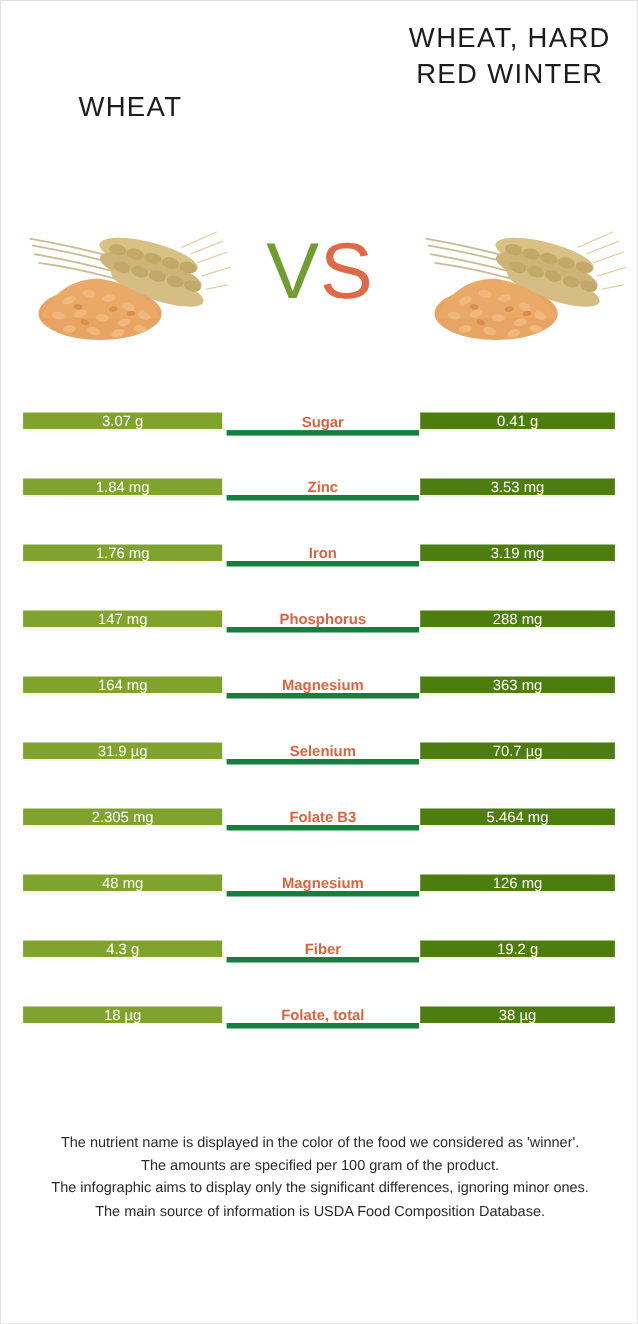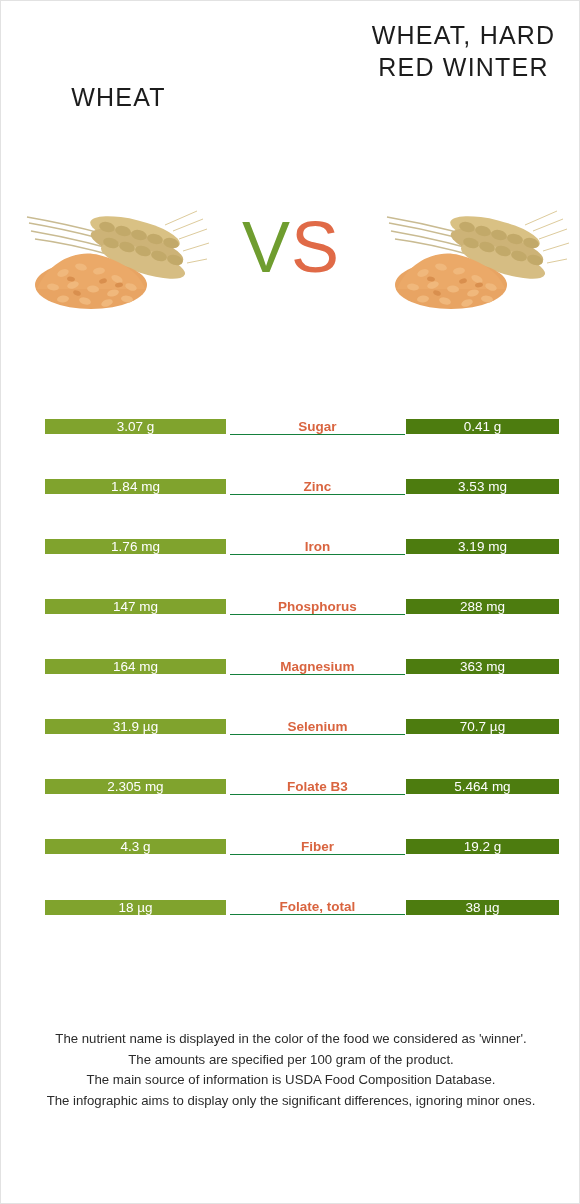--- a/index.html
+++ b/index.html
@@ -85,22 +85,21 @@
   .table {
     position: absolute;
     left: 20px;
     top: 374px;
     width: 538px;
   }
   .row {
     position: relative;
     display: flex;
     height: 60px;
-    align-items: flex-end;
-    margin-left: 24px;
+    align-items: flex-start;
   }
   .cell {
     display: flex;
     align-items: center;
     justify-content: center;
     font-size: 13.5px;
     box-sizing: border-box;
   }
   .cell-left {
     width: 181px;
@@ -110,21 +109,21 @@
   }
   .row:last-child .cell-left { border-bottom: none; }
 
   .cell-mid {
     width: 175px;
     margin-left: 4px;
     margin-right: 1px;
     background: #ffffff;
     color: #d9643f;
     font-weight: bold;
-    border-bottom: 1px solid #15803d;
+    border-bottom: 5px solid #15803d;
   }
   .row:first-child .cell-mid { border-top: 1px solid transparent; }
 
   .cell-right {
     flex: 1;
     background: #4d7c0f;
     color: #ffffff;
     border-bottom: 1.5px solid #ffffff;
   }
   .row:last-child .cell-right { border-bottom: none; }
@@ -307,31 +306,36 @@
         <div class="cell cell-left">31.9 µg</div>
         <div class="cell cell-mid">Selenium</div>
         <div class="cell cell-right">70.7 µg</div>
       </div>
       <div class="row">
         <div class="cell cell-left">2.305 mg</div>
         <div class="cell cell-mid">Folate B3</div>
         <div class="cell cell-right">5.464 mg</div>
       </div>
       <div class="row">
+        <div class="cell cell-left">48 mg</div>
+        <div class="cell cell-mid">Magnesium</div>
+        <div class="cell cell-right">126 mg</div>
+      </div>
+      <div class="row">
         <div class="cell cell-left">4.3 g</div>
         <div class="cell cell-mid">Fiber</div>
         <div class="cell cell-right">19.2 g</div>
       </div>
       <div class="row">
         <div class="cell cell-left">18 µg</div>
         <div class="cell cell-mid">Folate, total</div>
         <div class="cell cell-right">38 µg</div>
       </div>
     </div>
 
   <div class="footer">
     <p>The nutrient name is displayed in the color of the food we considered as 'winner'.</p>
     <p>The amounts are specified per 100 gram of the product.</p>
+    <p>The infographic aims to display only the significant differences, ignoring minor ones.</p>
     <p>The main source of information is USDA Food Composition Database.</p>
-    <p>The infographic aims to display only the significant differences, ignoring minor ones.</p>
   </div>
 
 </div>
 
 </body></html>

